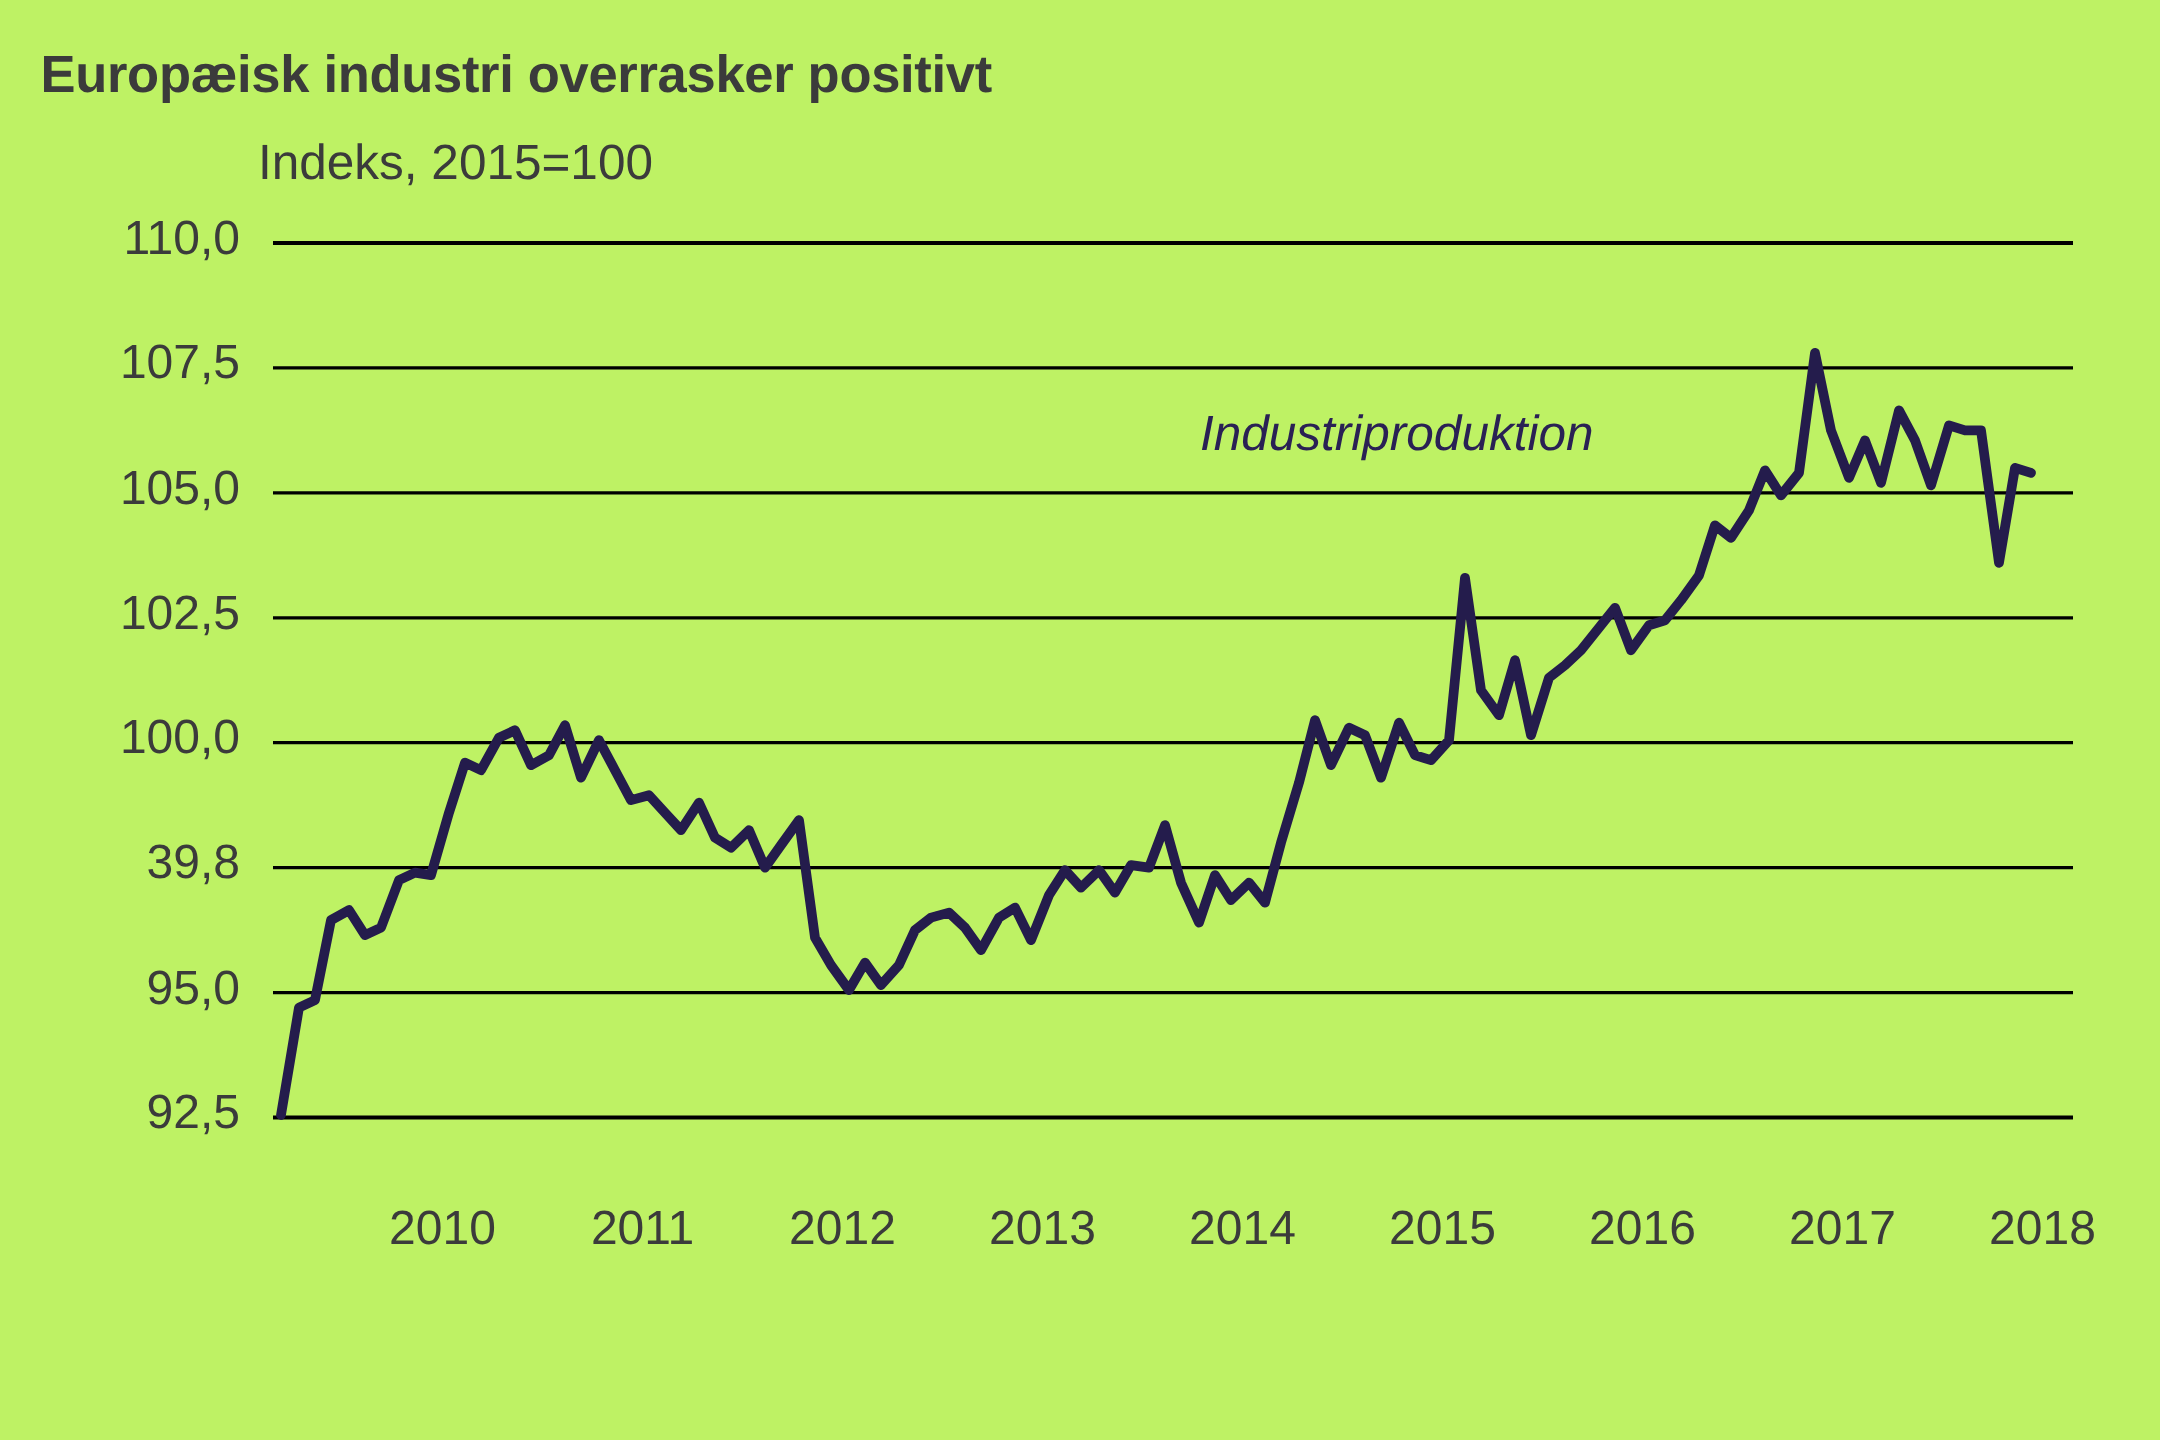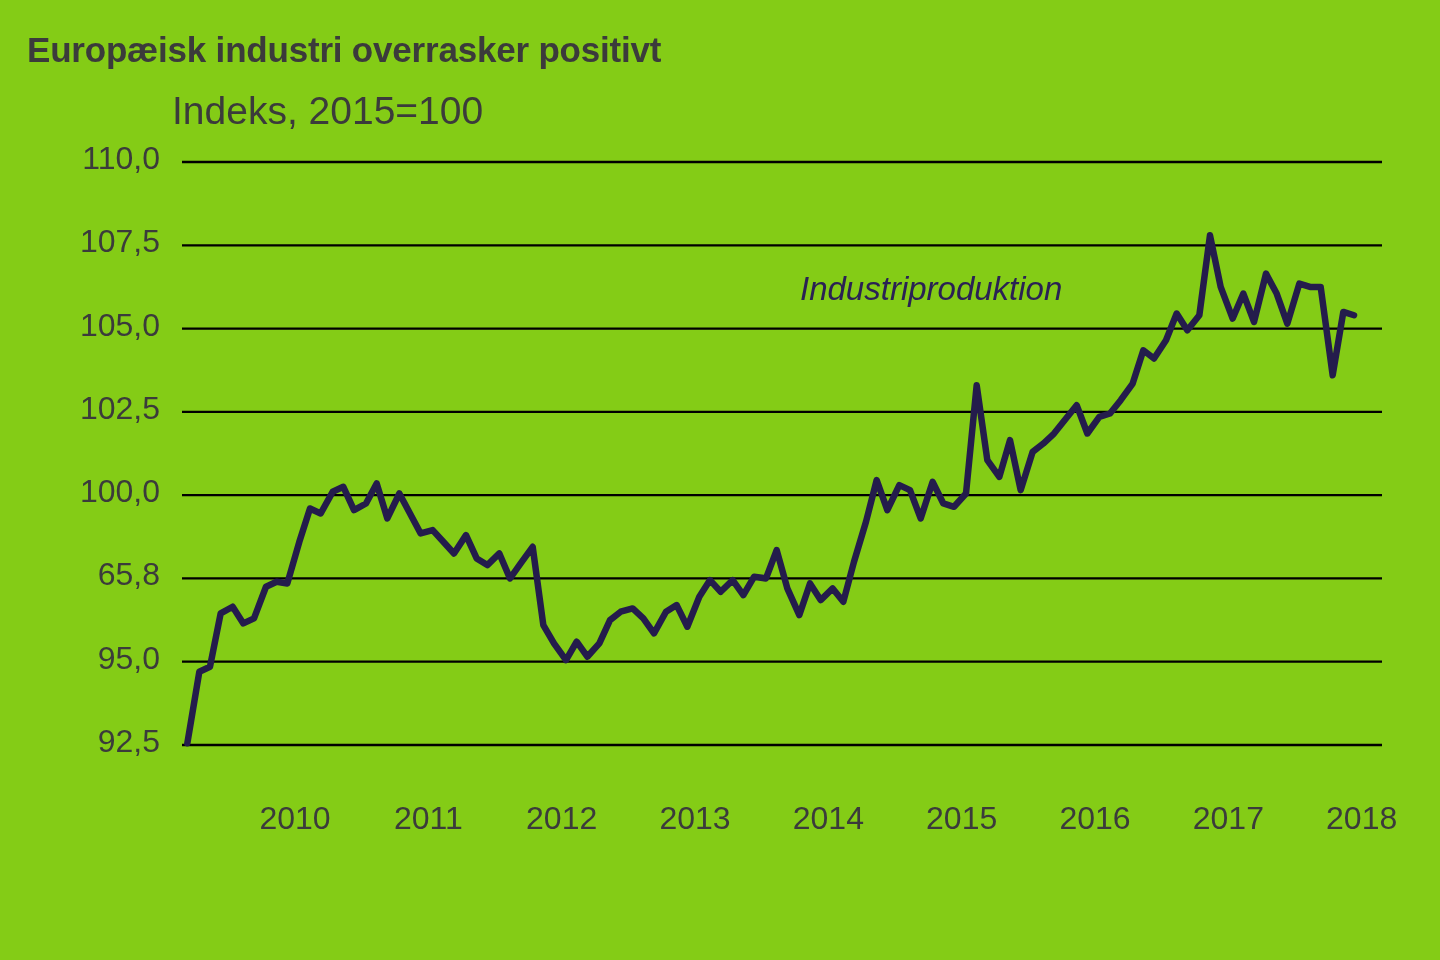--- a/index.html
+++ b/index.html
@@ -11,37 +11,37 @@
     width: 1440px;
     height: 960px;
     overflow: hidden;
     font-family: "Liberation Sans", sans-serif;
     color: #3a3a3a;
   }
   #page {
     position: relative;
     width: 1440px;
     height: 960px;
-    background: #84cc16;
+    background: #bef264;
   }
   .chart-title {
     position: absolute;
     left: 27px;
     top: 30px;
     font-size: 35px;
     font-weight: bold;
     color: #3b3b3b;
     letter-spacing: -0.2px;
     white-space: nowrap;
   }
   .chart-subtitle {
     position: absolute;
     left: 172px;
     top: 89px;
-    font-size: 39px;
+    font-size: 33px;
     font-weight: normal;
     color: #3b3b3b;
     white-space: nowrap;
   }
   .source-note {
     position: absolute;
     left: 30px;
     top: 876px;
     font-size: 31px;
     color: #3b3b3b;
@@ -125,21 +125,21 @@
         </g>
     </svg>
   </div>
 
   <div class="ytick-holder" id="ytick-holder">
       <div class="ytick-label" style="top: 140px;">110,0</div>
       <div class="ytick-label" style="top: 223.286px;">107,5</div>
       <div class="ytick-label" style="top: 306.571px;">105,0</div>
       <div class="ytick-label" style="top: 389.857px;">102,5</div>
       <div class="ytick-label" style="top: 473.143px;">100,0</div>
-      <div class="ytick-label" style="top: 556.429px;">65,8</div>
+      <div class="ytick-label" style="top: 556.429px;">39,8</div>
       <div class="ytick-label" style="top: 639.714px; text-align: right;">95,0</div>
       <div class="ytick-label" style="top: 723px;">92,5</div>
     </div>
   <div class="xtick-holder" id="xtick-holder">
       <div class="xtick-label" style="left: 282px; top: 800px;">2010</div>
       <div class="xtick-label" style="left: 415.333px; top: 800px;">2011</div>
       <div class="xtick-label" style="left: 548.667px; top: 800px;">2012</div>
       <div class="xtick-label" style="left: 682px; top: 800px;">2013</div>
       <div class="xtick-label" style="left: 815.333px; top: 800px;">2014</div>
       <div class="xtick-label" style="left: 948.667px; top: 800px;">2015</div>

